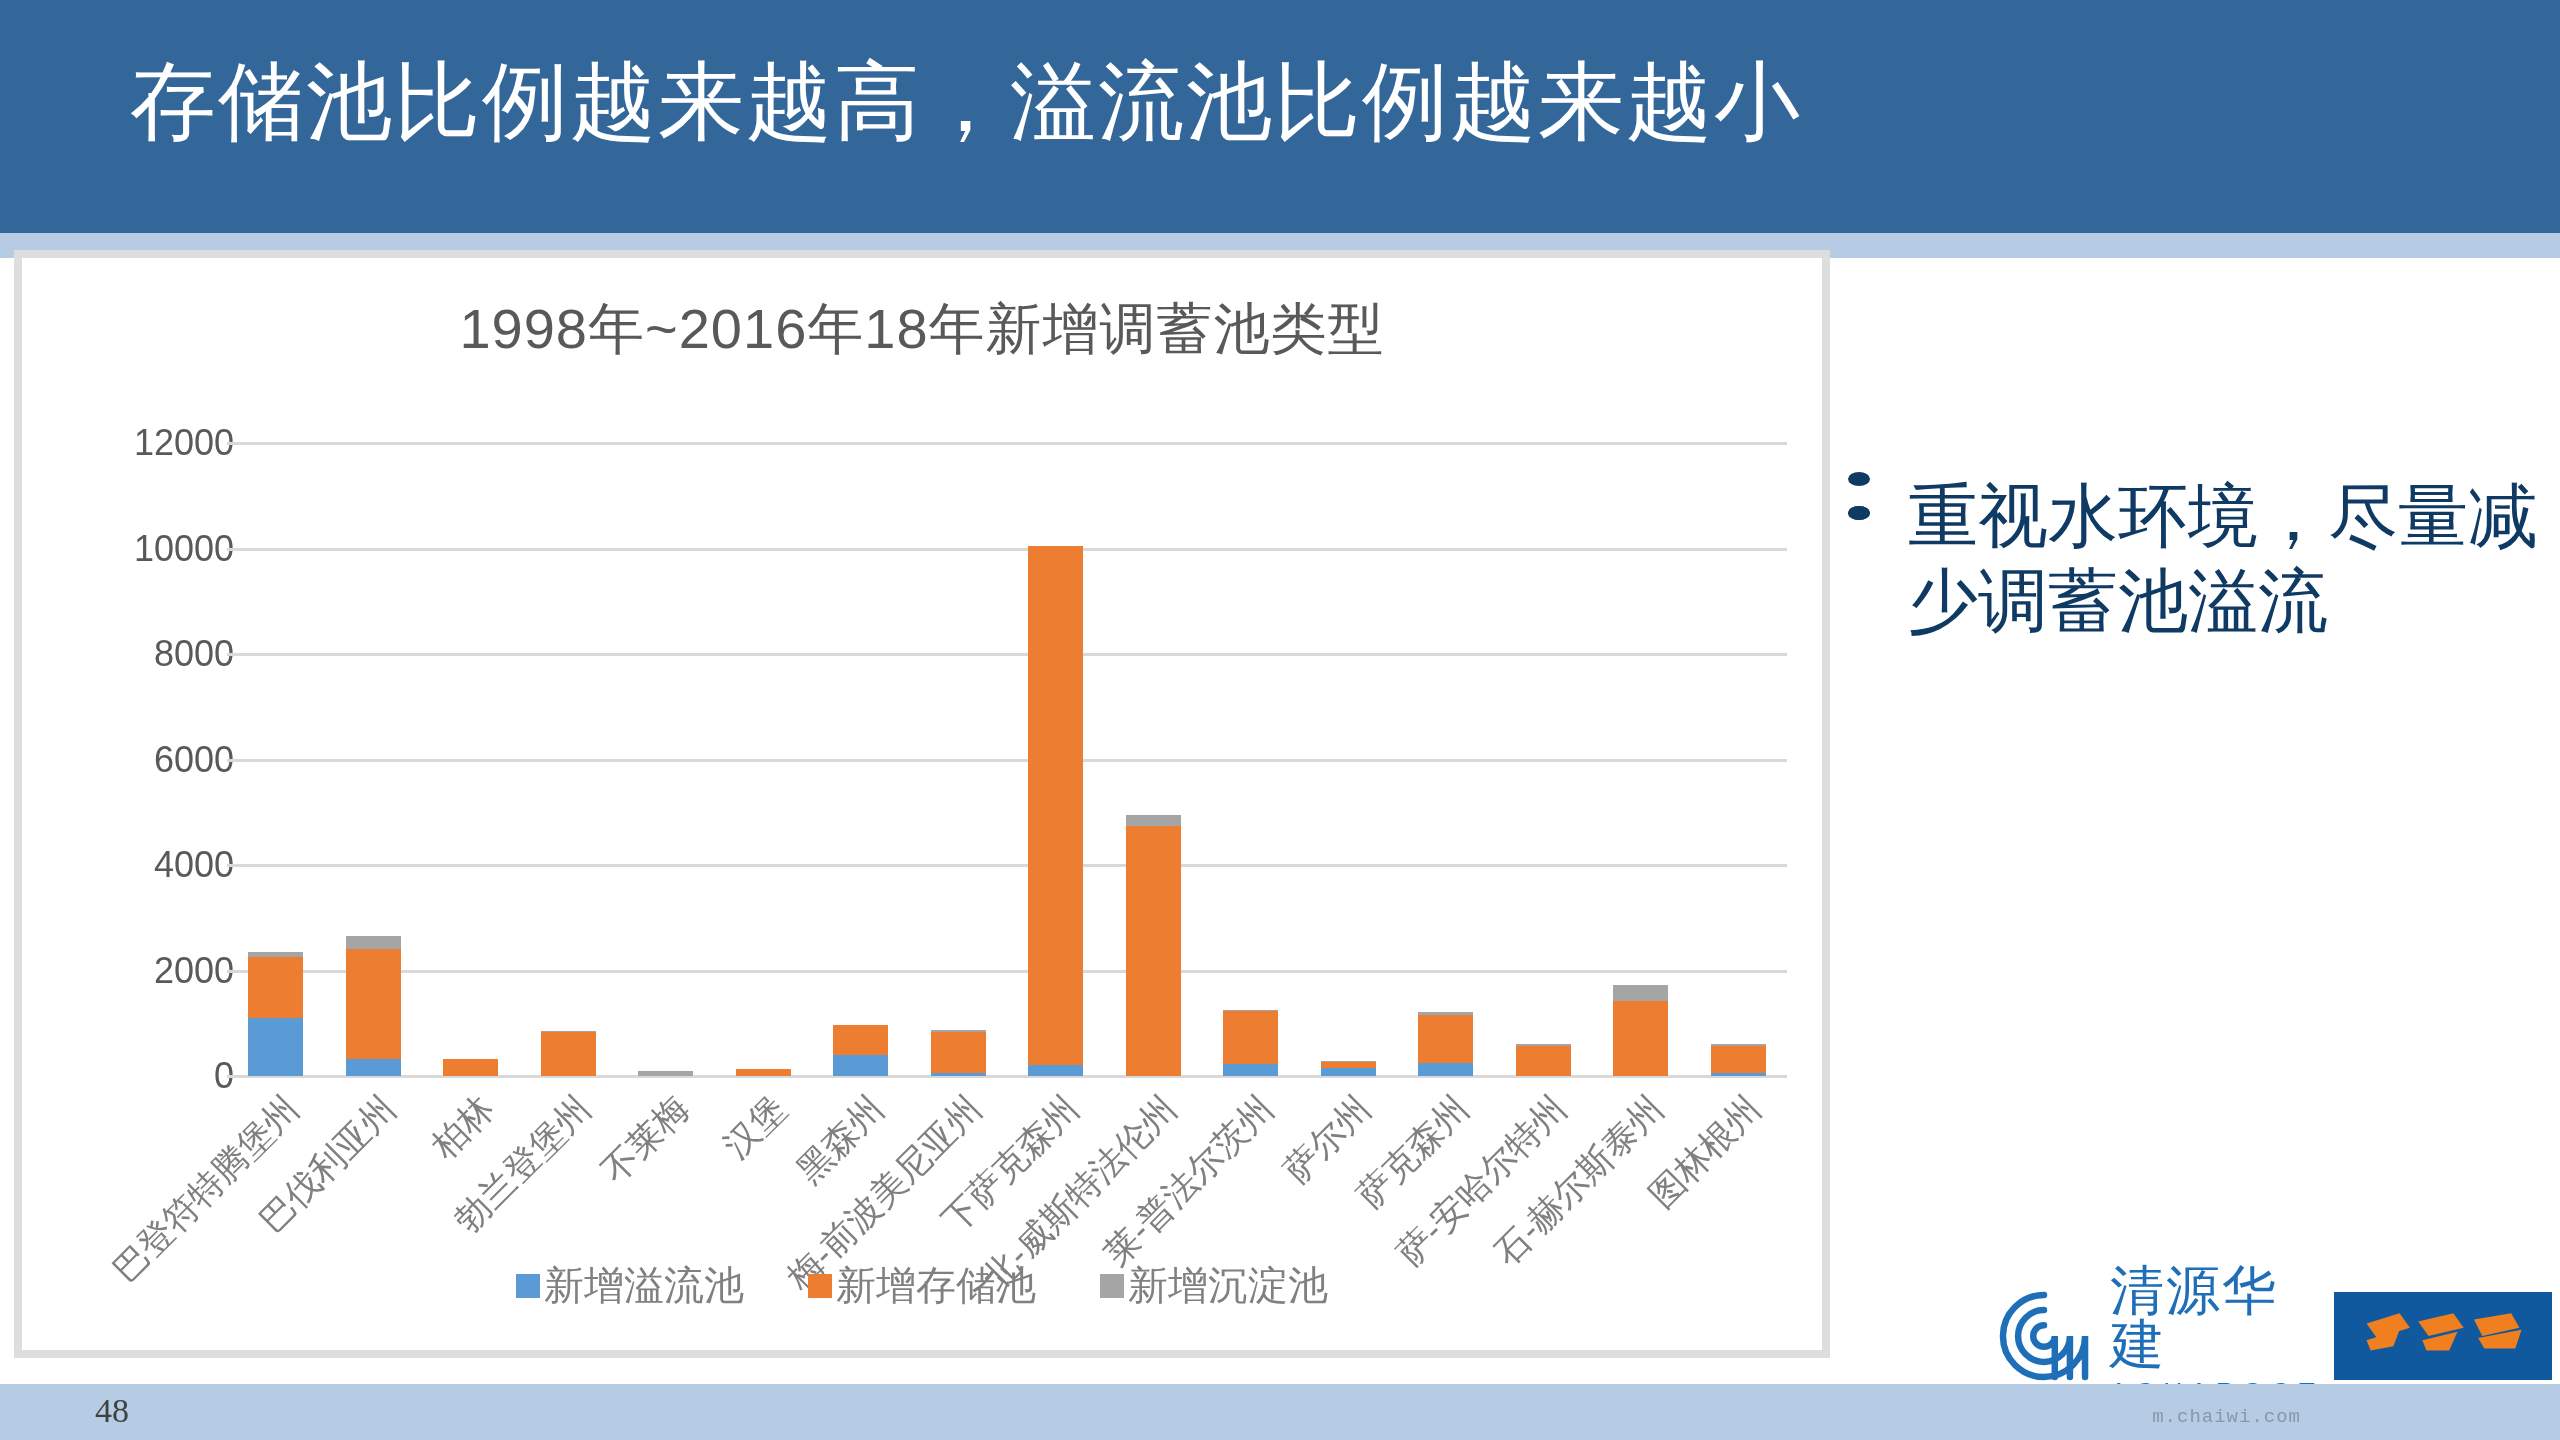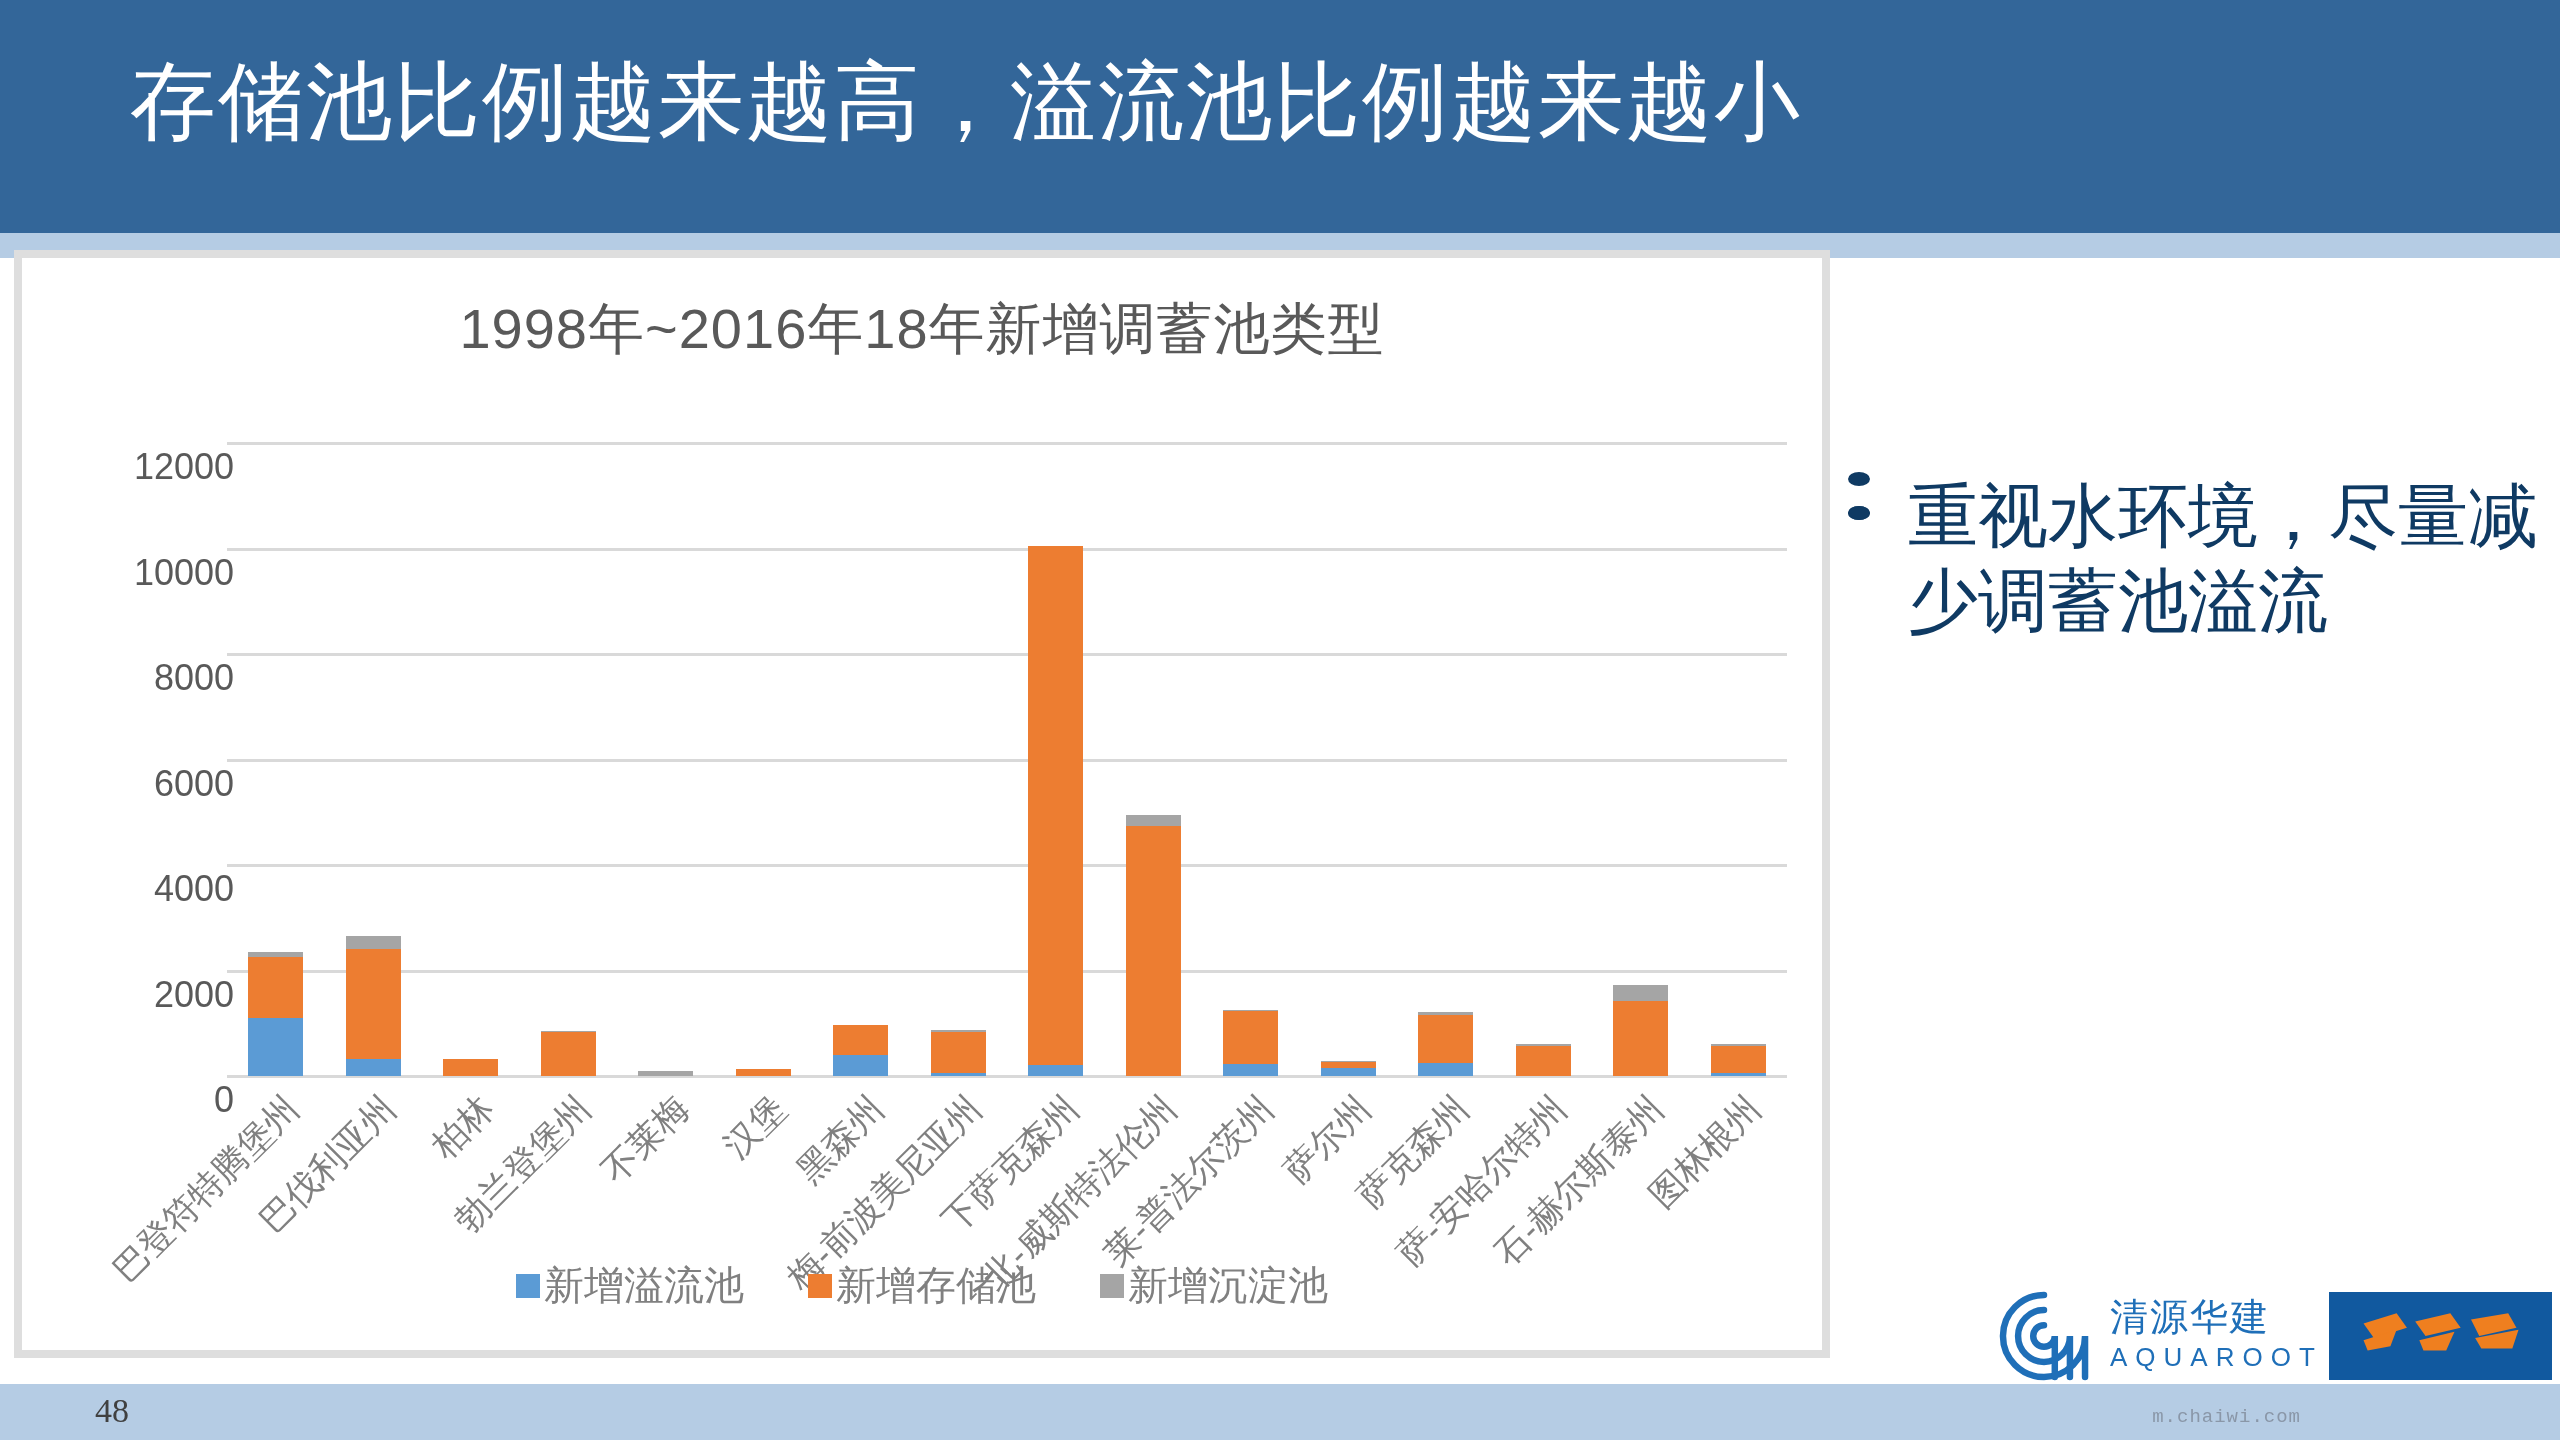--- a/index.html
+++ b/index.html
@@ -62,21 +62,20 @@
   }
   .gridline {
     position: absolute; left: 0; width: 100%; height: 3px;
     background: #d9d9d9;
   }
   .ytick {
     position: absolute; right: 1588px;
     font-size: 36px; color: #595959; white-space: nowrap;
     transform: translateY(-50%);
     text-align: right;
-    margin-top: 24px;
   }
   .bars {
     position: absolute; left: 0; top: 0; width: 100%; height: 100%;
     display: flex; align-items: flex-end;
   }
   .bar-slot {
     flex: 1 1 0; height: 100%;
     display: flex; align-items: flex-end; justify-content: center;
     position: relative;
   }
@@ -116,21 +115,21 @@
     background: #0f3a63;
   }
 
   
   .logo-block {
     position: absolute; left: 1990px; top: 1278px;
     height: 115px; display: flex; align-items: center;
   }
   .logo-mark { width: 108px; height: 108px; }
   .logo-text { margin-left: 12px; display: flex; flex-direction: column; justify-content: center; }
-  .logo-cn { font-size: 38px; color: #1f6fb8; line-height: 1; letter-spacing: 2px; }
+  .logo-cn { font-size: 54px; color: #1f6fb8; line-height: 1; letter-spacing: 2px; }
   .logo-en { font-size: 26px; color: #1f6fb8; letter-spacing: 8px; margin-top: 6px; }
   .logo-bgu {
     margin-left: 6px; width: 223px; height: 88px;
     background: #11599f; display: flex; align-items: center; justify-content: center;
   }
 </style>
 </head>
 <body>
 
 <div id="slide">

